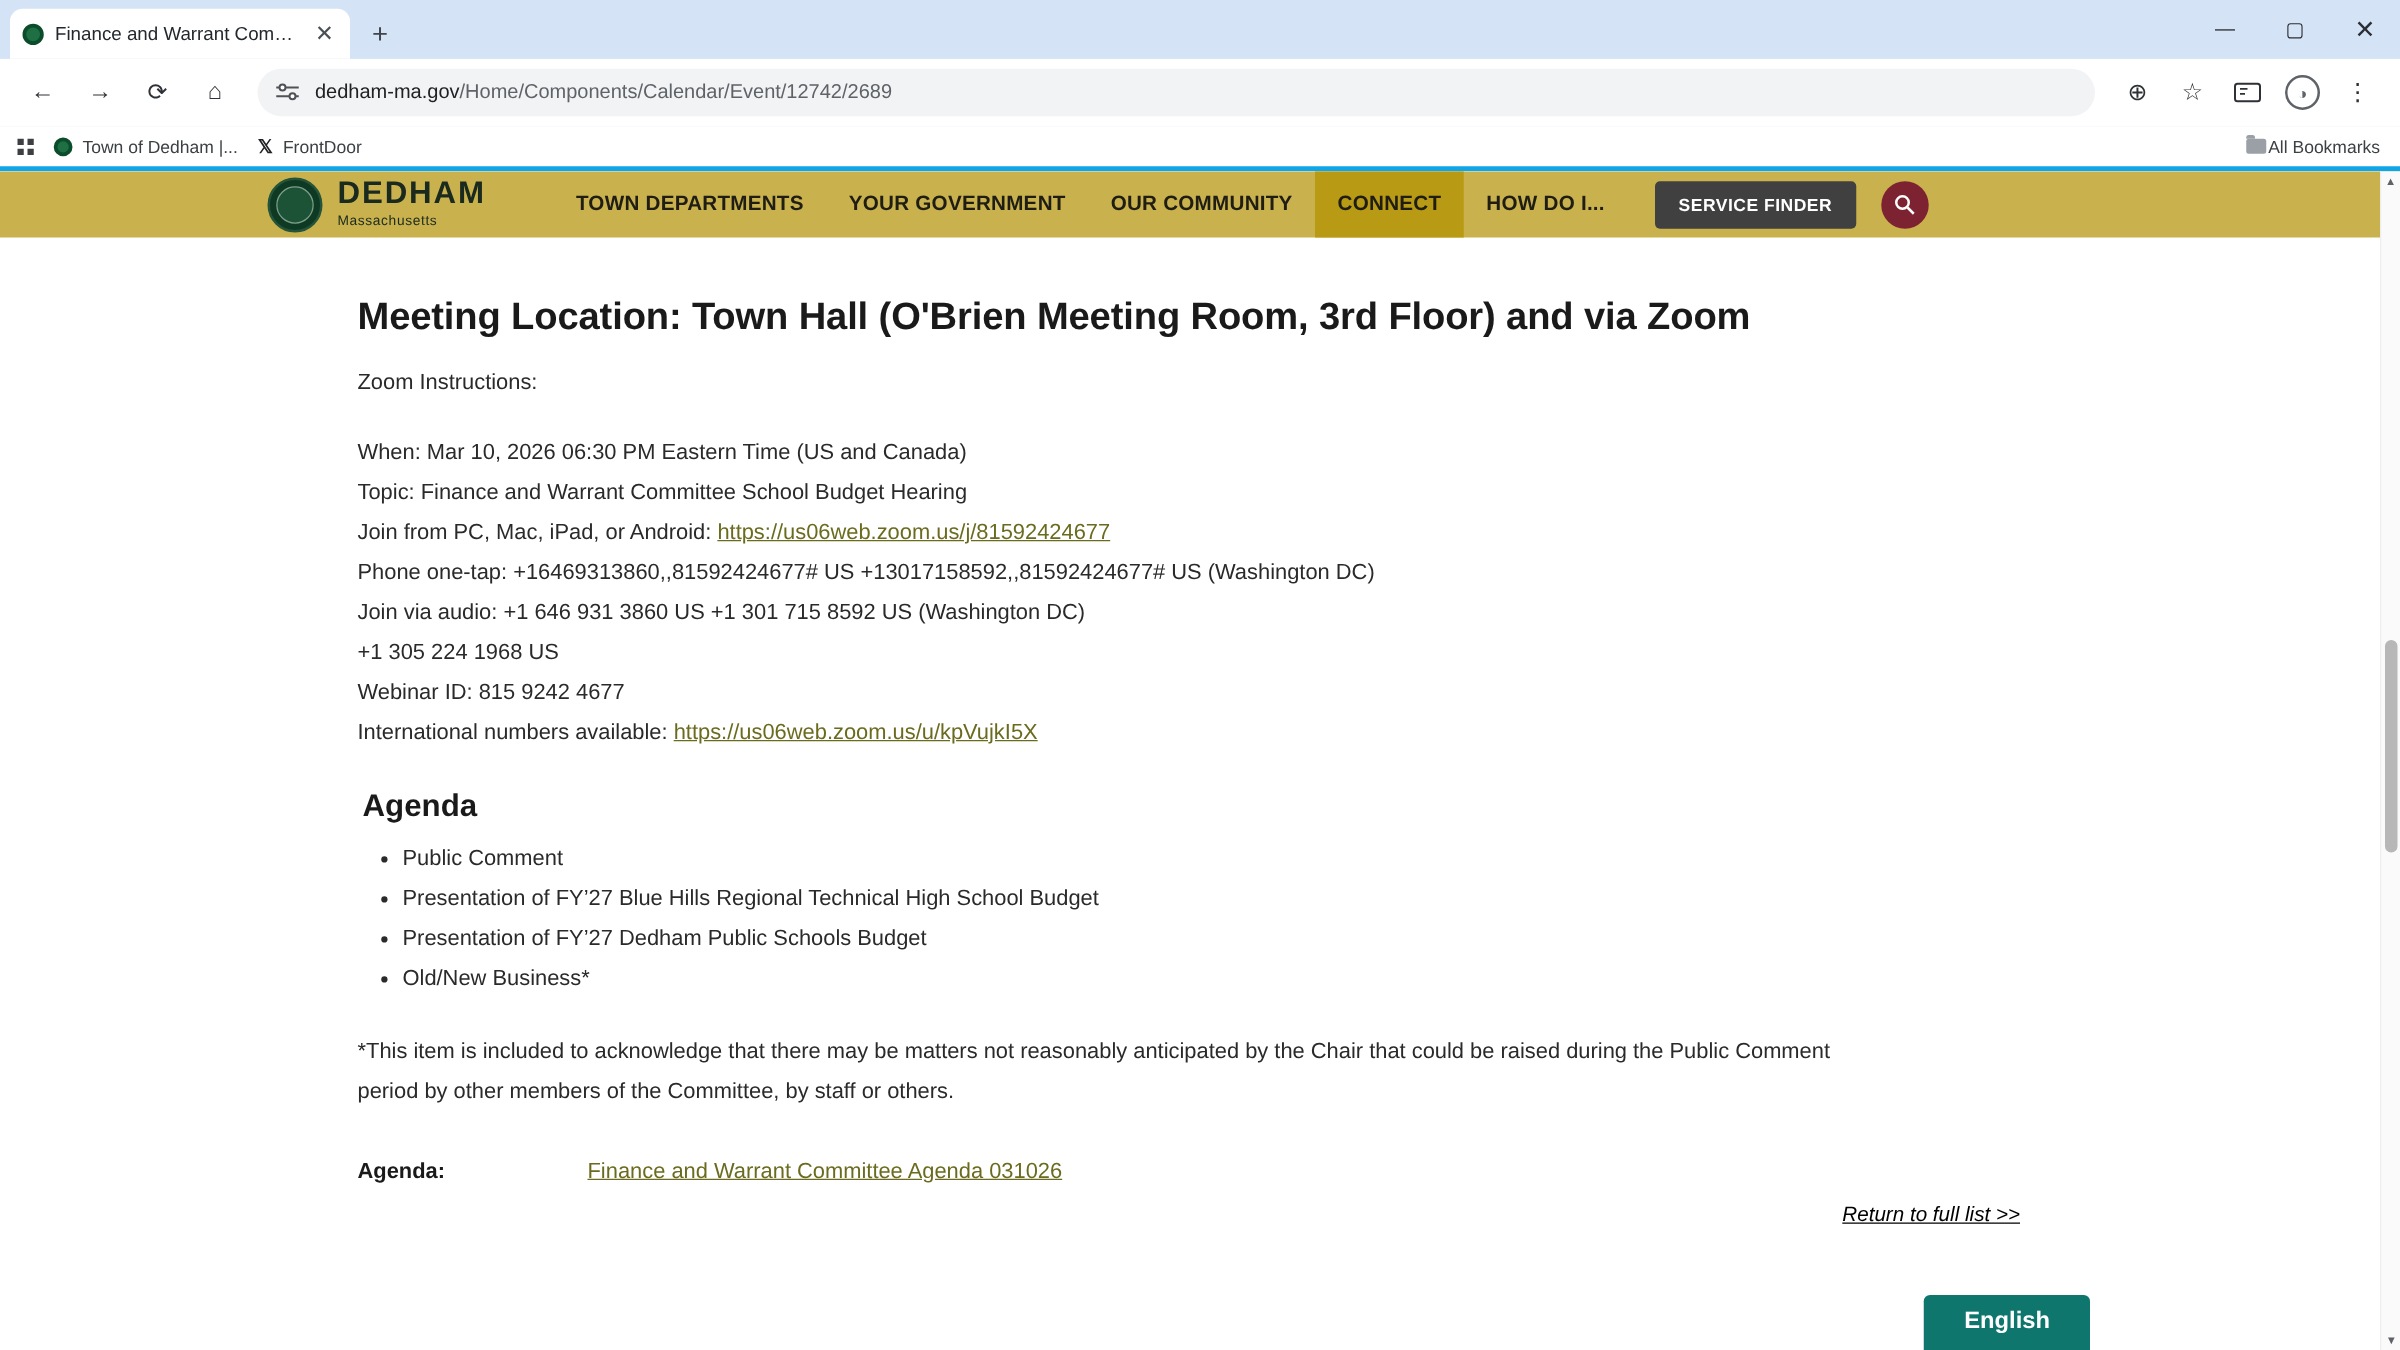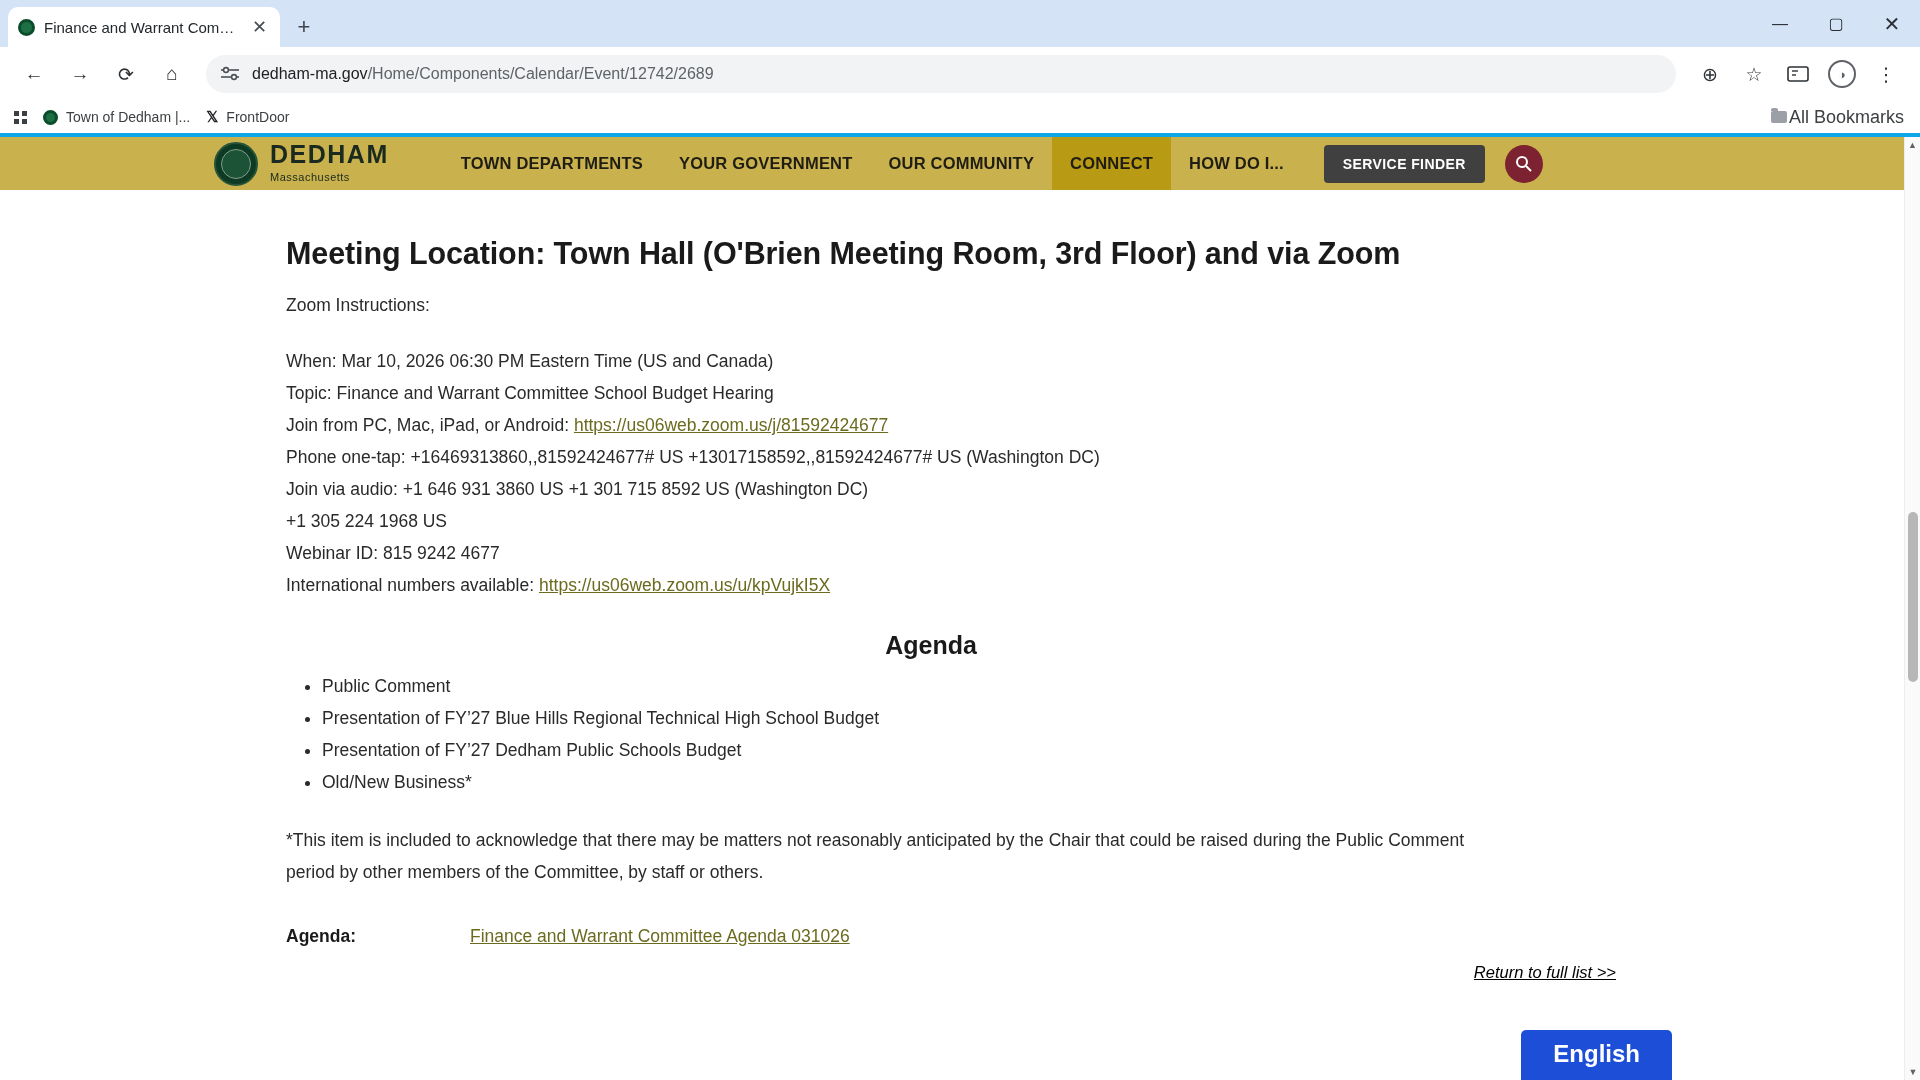--- a/index.html
+++ b/index.html
@@ -103,21 +103,21 @@
     position: relative;
   }
   .bm {
     display: flex; align-items: center; gap: 8px;
     font-size: 14px; color: #3c4043;
   }
   .bm-dot { width: 15px; height: 15px; border-radius: 50%; background:#1f6f45; border:3px solid #0b4d2b; }
   .bm-x { font-weight: bold; font-size: 15px; color:#202124; font-family:"Liberation Serif", serif; }
   .grid-icon { display:grid; grid-template-columns: repeat(2,5px); grid-template-rows: repeat(2,5px); gap:3px; }
   .grid-icon i { background:#3c4043; display:block; width:5px; height:5px; }
-  .all-bm { position:absolute; right: 16px; display:flex; align-items:center; gap:2px; font-size:18px; color:#3c4043; }
+  .all-bm { position:absolute; right: 16px; display:flex; align-items:center; gap:2px; font-size:14px; color:#3c4043; }
   .folder {
     width: 16px; height: 12px; background: #9aa0a6; border-radius: 2px; position: relative;
   }
   .folder::before { content:""; position:absolute; top:-3px; left:0; width:7px; height:3px; background:#9aa0a6; border-radius:2px 2px 0 0; }
 
   
   .viewport { flex: 1; position: relative; background: #ffffff; overflow: hidden; }
 
   .site-header {
     height: 53px;
@@ -165,34 +165,34 @@
     padding: 46px 0 0 286px;
     max-width: 1560px;
   }
   h1.page-title {
     font-size: 30.5px; color: #1a1a1a; margin: 0 0 18px 0; font-weight: bold;
     letter-spacing: -0.1px;
   }
   .para { font-size: 17.5px; color: #2a2a2a; line-height: 32px; }
   .para.gap { margin-top: 24px; }
   a.link { color: #6b6b1f; text-decoration: underline; }
-  h2.agenda-title { font-size: 25px; color:#1a1a1a; margin: 30px 0 10px 16px; font-weight:bold;text-align:center; }
+  h2.agenda-title { font-size: 25px; color:#1a1a1a; margin: 30px 0 10px 4px; font-weight:bold; }
   ul.agenda-list { margin: 0 0 0 6px; padding-left: 30px; }
   ul.agenda-list li { font-size: 17.5px; color:#2a2a2a; line-height: 32px; }
   .note { margin-top: 26px; font-size: 17.5px; color:#2a2a2a; line-height: 32px; max-width: 1330px; }
   .agenda-row { margin-top: 38px; display:flex; align-items:center; }
   .agenda-label { font-size: 17.5px; font-weight: bold; color:#1a1a1a; width: 184px; }
   .agenda-link { font-size: 17.5px; color:#6b6b1f; text-decoration: underline; }
   .return-row { margin-top: 16px; width: 1330px; text-align: right; }
   .return-link { font-size: 16.5px; font-style: italic; color:#000000; text-decoration: underline; }
 
   .lang-widget {
     position: absolute; right: 248px; bottom: 0;
-    background: #1d4ed8; color: #fff;
-    font-size: 24px; font-weight: bold;
+    background: #0f766e; color: #fff;
+    font-size: 19px; font-weight: bold;
     padding: 10px 32px 12px 32px;
     border-radius: 5px 5px 0 0;
   }
 
   
   .scrollbar {
     position: absolute; top: 0; right: 0; width: 16px; height: 100%;
     background: #fafafa; border-left: 1px solid #ededed;
   }
   .sb-arrow { height: 16px; display:flex;align-items:center;justify-content:center; font-size:9px; color:#5f6368; }

